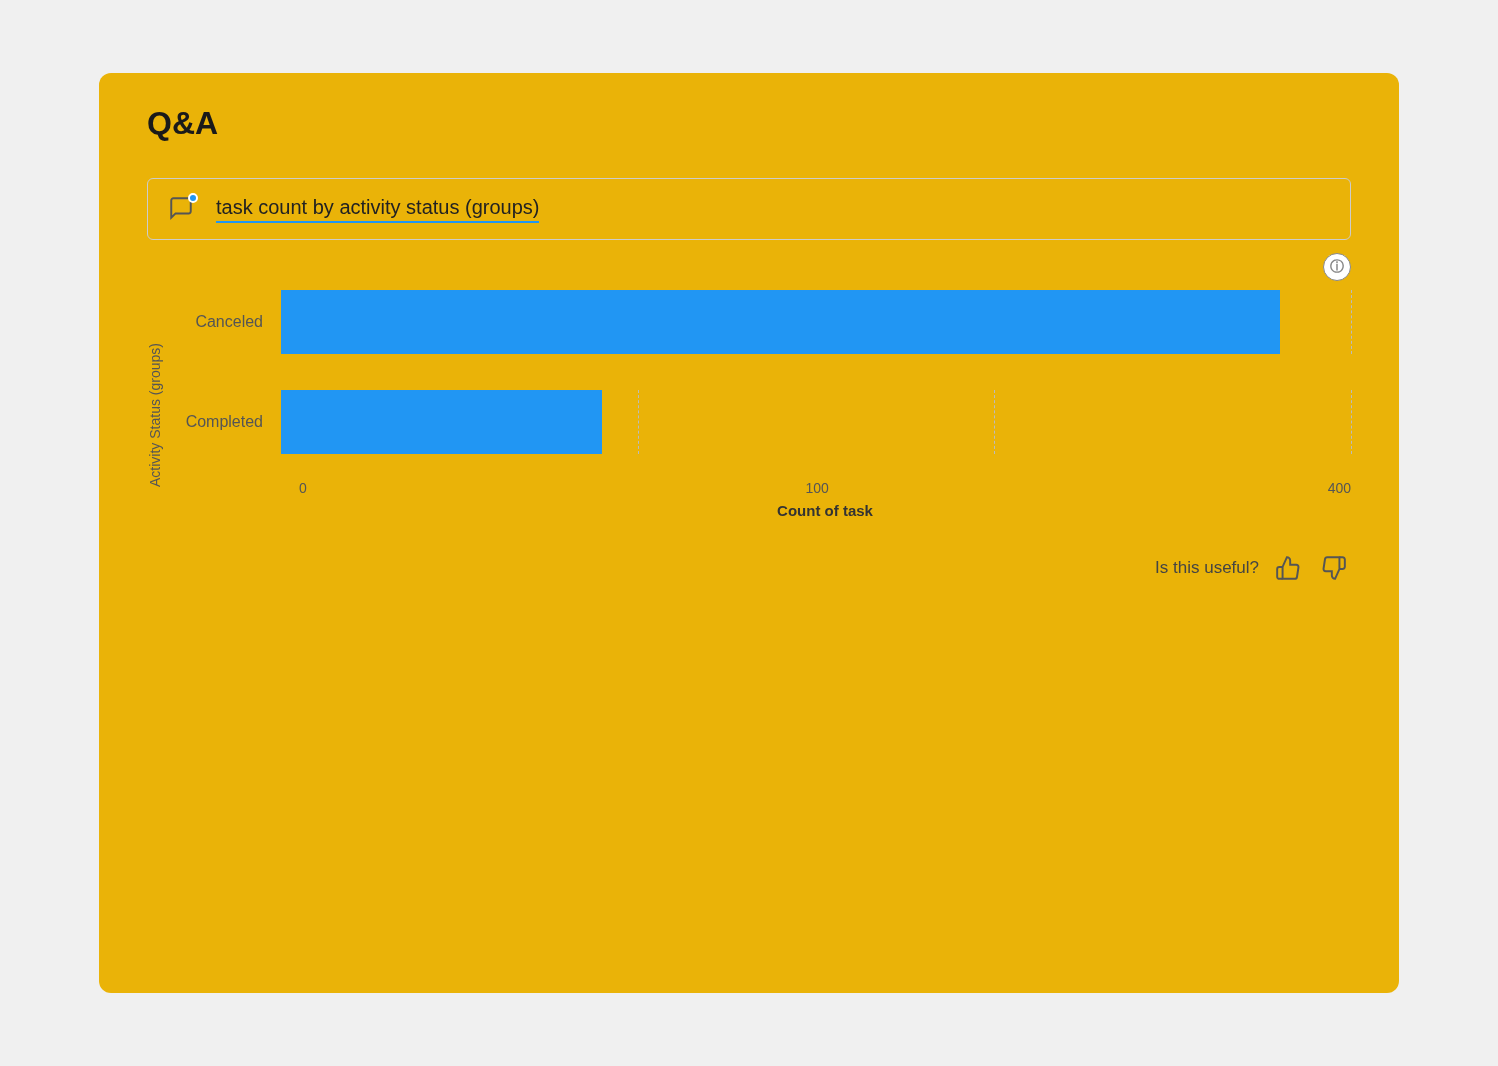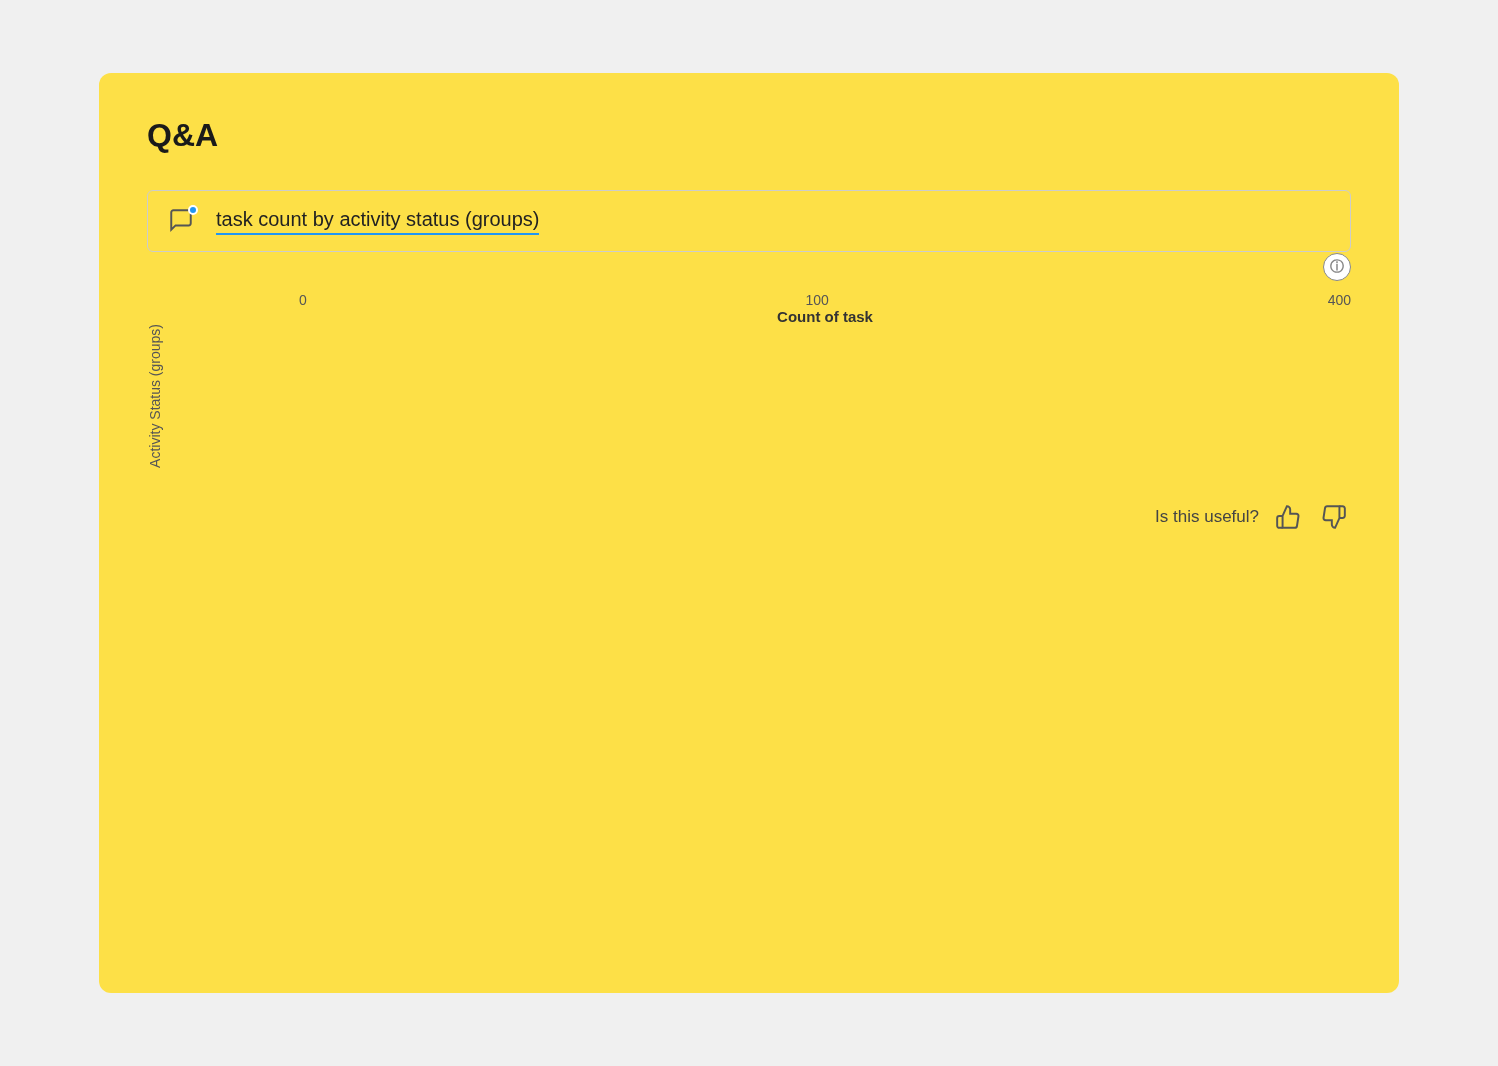--- a/index.html
+++ b/index.html
@@ -5,23 +5,23 @@
     * { box-sizing: border-box; margin: 0; padding: 0; }
     body {
       background: #f0f0f0;
       display: flex;
       align-items: center;
       justify-content: center;
       min-height: 100vh;
       font-family: 'Segoe UI', Arial, sans-serif;
     }
     .card {
-      background: #fde047;
+      background: #eab308;
       border-radius: 12px;
-      padding: 44px 48px 40px 48px;
+      padding: 32px 48px 40px 48px;
       width: 1300px;
       min-height: 920px;
       position: relative;
     }
     .page-title {
       font-size: 32px;
       font-weight: 700;
       color: #1a1a1a;
       margin-bottom: 36px;
     }
@@ -146,20 +146,21 @@
     .x-tick {
       font-size: 14px;
       color: #555;
       text-align: center;
     }
     .x-axis-title {
       text-align: center;
       font-size: 15px;
       font-weight: 600;
       color: #333;
+      margin-top: 6px;
     }
     .feedback-row {
       display: flex;
       align-items: center;
       justify-content: flex-end;
       gap: 12px;
       margin-top: 32px;
     }
     .feedback-label {
       font-size: 17px;
@@ -193,20 +194,40 @@
   </div>
 
   <div class="info-btn">ⓘ</div>
 
   <div class="chart-area">
     <div class="y-axis-label">Activity Status (groups)</div>
 
     <div class="chart-inner">
       <div class="bars-container" id="bars-container">
 
+      <div class="bar-row">
+            <div class="bar-label">Canceled</div>
+            <div class="bar-track" style="position: relative;">
+              <div style="position: absolute; top: 0px; bottom: 0px; left: 0%; width: 1px; border-left: 1.5px dashed rgb(187, 187, 187); pointer-events: none;"></div>
+              <div style="position: absolute; top: 0px; bottom: 0px; left: 33.33%; width: 1px; border-left: 1.5px dashed rgb(187, 187, 187); pointer-events: none;"></div>
+              <div style="position: absolute; top: 0px; bottom: 0px; left: 66.67%; width: 1px; border-left: 1.5px dashed rgb(187, 187, 187); pointer-events: none;"></div>
+              <div style="position: absolute; top: 0px; bottom: 0px; left: 100%; width: 1px; border-left: 1.5px dashed rgb(187, 187, 187); pointer-events: none;"></div>
+              <div class="bar-fill" style="width: 93.3333%; position: relative; z-index: 1;"></div>
+            </div>
+          </div>
+          <div class="bar-row">
+            <div class="bar-label">Completed</div>
+            <div class="bar-track" style="position: relative;">
+              <div style="position: absolute; top: 0px; bottom: 0px; left: 0%; width: 1px; border-left: 1.5px dashed rgb(187, 187, 187); pointer-events: none;"></div>
+              <div style="position: absolute; top: 0px; bottom: 0px; left: 33.33%; width: 1px; border-left: 1.5px dashed rgb(187, 187, 187); pointer-events: none;"></div>
+              <div style="position: absolute; top: 0px; bottom: 0px; left: 66.67%; width: 1px; border-left: 1.5px dashed rgb(187, 187, 187); pointer-events: none;"></div>
+              <div style="position: absolute; top: 0px; bottom: 0px; left: 100%; width: 1px; border-left: 1.5px dashed rgb(187, 187, 187); pointer-events: none;"></div>
+              <div class="bar-fill" style="width: 30%; position: relative; z-index: 1;"></div>
+            </div>
+          </div>
         </div>
       <div class="x-axis-area">
         <div class="x-ticks" id="x-ticks">
             <span class="x-tick">0</span>
             <span class="x-tick">100</span>
             <span class="x-tick">400</span>
           </div>
         <div class="x-axis-title">Count of task</div>
       </div>
     </div>

